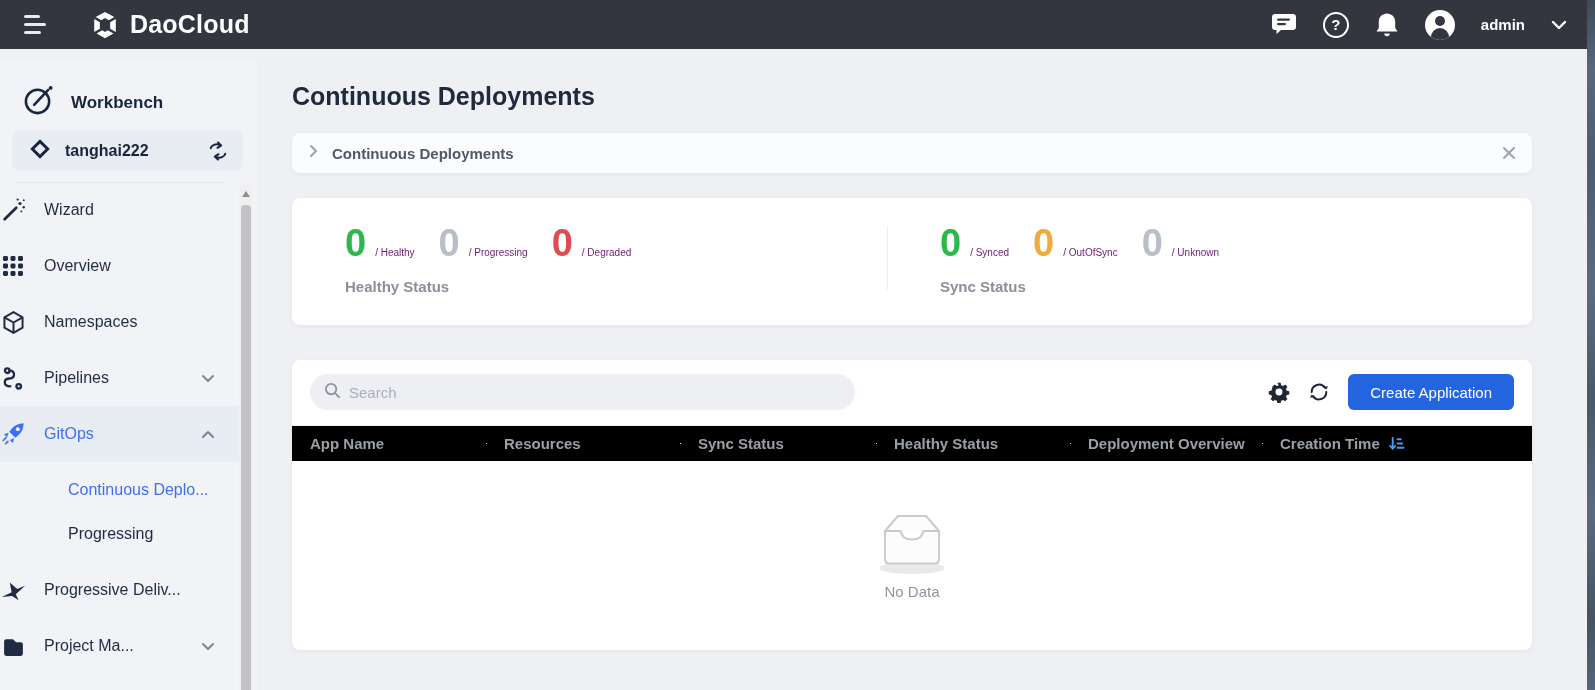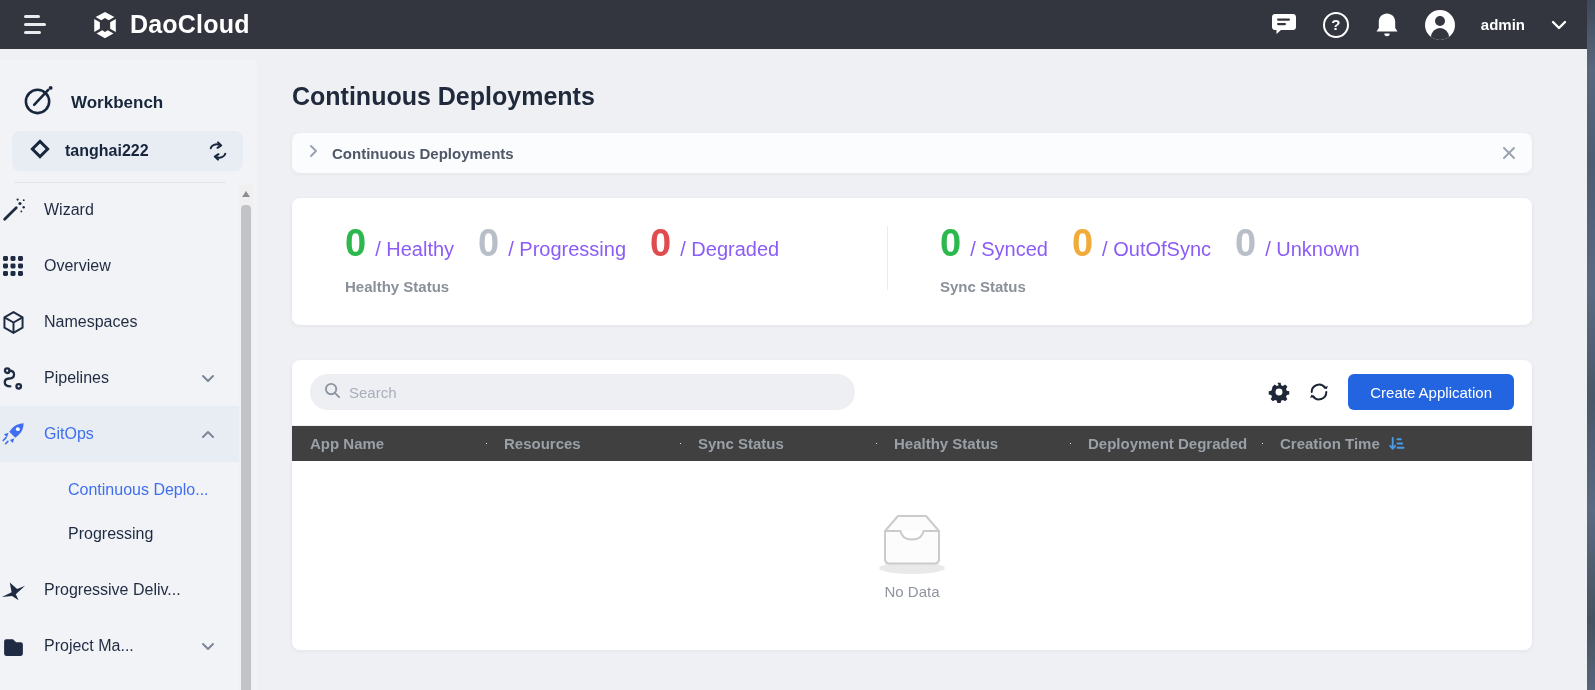--- a/index.html
+++ b/index.html
@@ -88,21 +88,21 @@
   .bc-close { margin-left:auto; display:flex; cursor:pointer; }
 
   
   .stats-card { top:138px; height:127px; }
   .stat-group { position:absolute; top:26px; }
   .stat-group.g1 { left:53px; }
   .stat-group.g2 { left:648px; }
   .stat-row { display:flex; align-items:baseline; gap:24px; }
   .stat-item { display:flex; align-items:baseline; gap:9px; }
   .stat-val { font-size:38px; font-weight:700; line-height:1; }
-  .stat-lbl { font-size:20px; color:#8b5cf6; font-weight:500; }
+  .stat-lbl { font-size:10px; color:#701a75; font-weight:500; }
   .stat-title { margin-top:16px; font-size:15px; font-weight:700; color:#8a9099; }
   .stat-divider { position:absolute; left:595px; top:28px; width:1px; height:64px; background:#ebebeb; }
 
   
   .table-card { top:300px; height:290px; overflow:hidden; }
   .tc-toolbar { display:flex; align-items:center; padding:14px 18px 0 18px; }
   .search-box {
     width:545px; height:36px; background:#edeff3; border-radius:18px;
     display:flex; align-items:center; padding:0 14px; gap:8px;
   }
@@ -112,21 +112,21 @@
   }
   .search-box input::placeholder { color:#a9afba; }
   .tc-actions { margin-left:auto; display:flex; align-items:center; gap:18px; }
   .icon-btn { display:flex; cursor:pointer; }
   .create-btn {
     height:36px; padding:0 22px; background:#2365e1; color:#fff; border:none;
     border-radius:6px; font-size:15px; font-weight:500; cursor:pointer;
     font-family:"Liberation Sans",sans-serif;
   }
   .thead {
-    margin-top:15px; height:36px; background:#404040; border-top:1px solid #eef0f3;
+    margin-top:15px; height:36px; background:#000000; border-top:1px solid #eef0f3;
     display:grid; grid-template-columns:194px 194px 196px 194px 192px 198px 1fr;
     align-items:center;
   }
   .th { padding-left:18px; font-size:15px; font-weight:600; color:#9aa0a8; position:relative;
     display:flex; align-items:center; gap:8px; white-space:nowrap; overflow:hidden; }
   .th.sep::before { content:''; position:absolute; left:0; top:8px; bottom:8px; width:1px; background:#e3e5e9; }
   .sort-ic { display:flex; cursor:pointer; }
   .empty-zone { height:189px; display:flex; flex-direction:column; align-items:center; justify-content:center; gap:4px; }
   .empty-text { font-size:15px; color:#8f959e; }
 </style>
@@ -410,21 +410,21 @@
         </span>
         <button class="create-btn">Create Application</button>
       </div>
     </div>
 
     <div class="thead">
       <div class="th">App Name</div>
       <div class="th sep">Resources</div>
       <div class="th sep">Sync Status</div>
       <div class="th sep">Healthy Status</div>
-      <div class="th sep">Deployment Degraded</div>
+      <div class="th sep">Deployment Overview</div>
       <div class="th sep">
         <span>Creation Time</span>
         <span class="sort-ic">
           <svg width="17" height="17" viewBox="0 0 18 18" fill="none" stroke="#4a9ae8" stroke-width="2" stroke-linecap="round" stroke-linejoin="round">
             <line x1="5" y1="3" x2="5" y2="14"></line>
             <polyline points="2.3,11.5 5,14.5 7.7,11.5"></polyline>
             <line x1="10" y1="4.5" x2="13.5" y2="4.5"></line>
             <line x1="10" y1="9" x2="15" y2="9"></line>
             <line x1="10" y1="13.5" x2="16.5" y2="13.5"></line>
           </svg>

